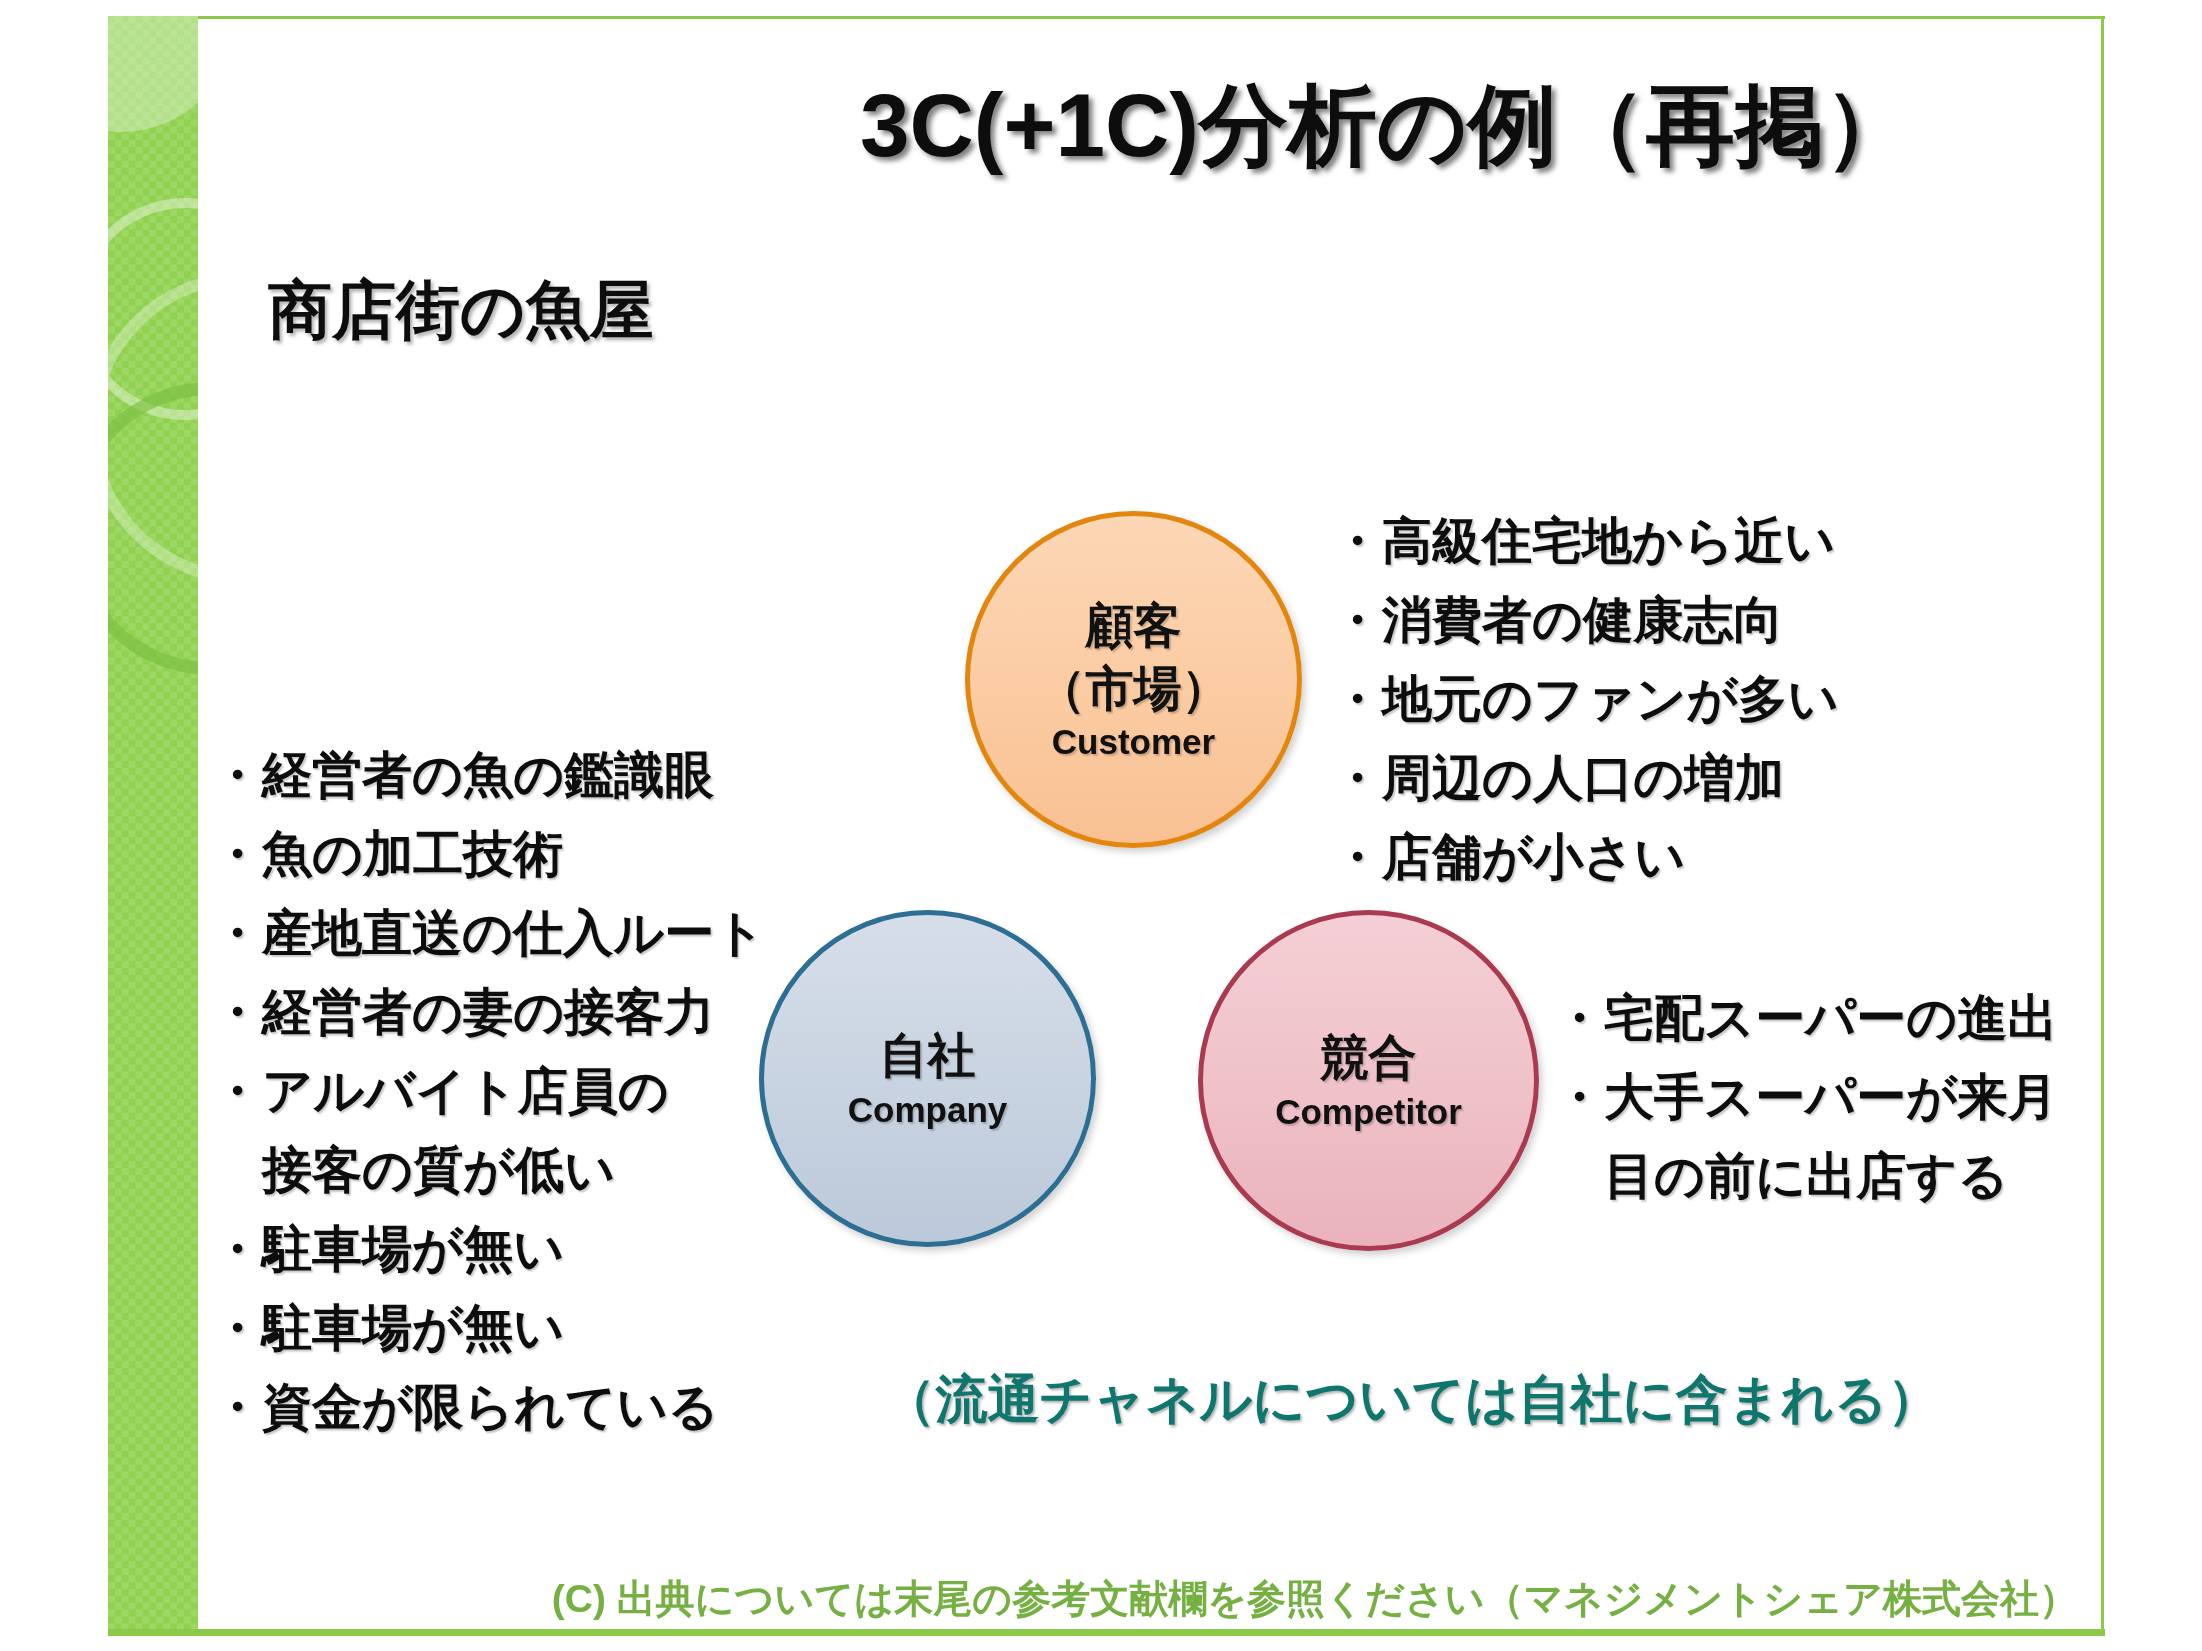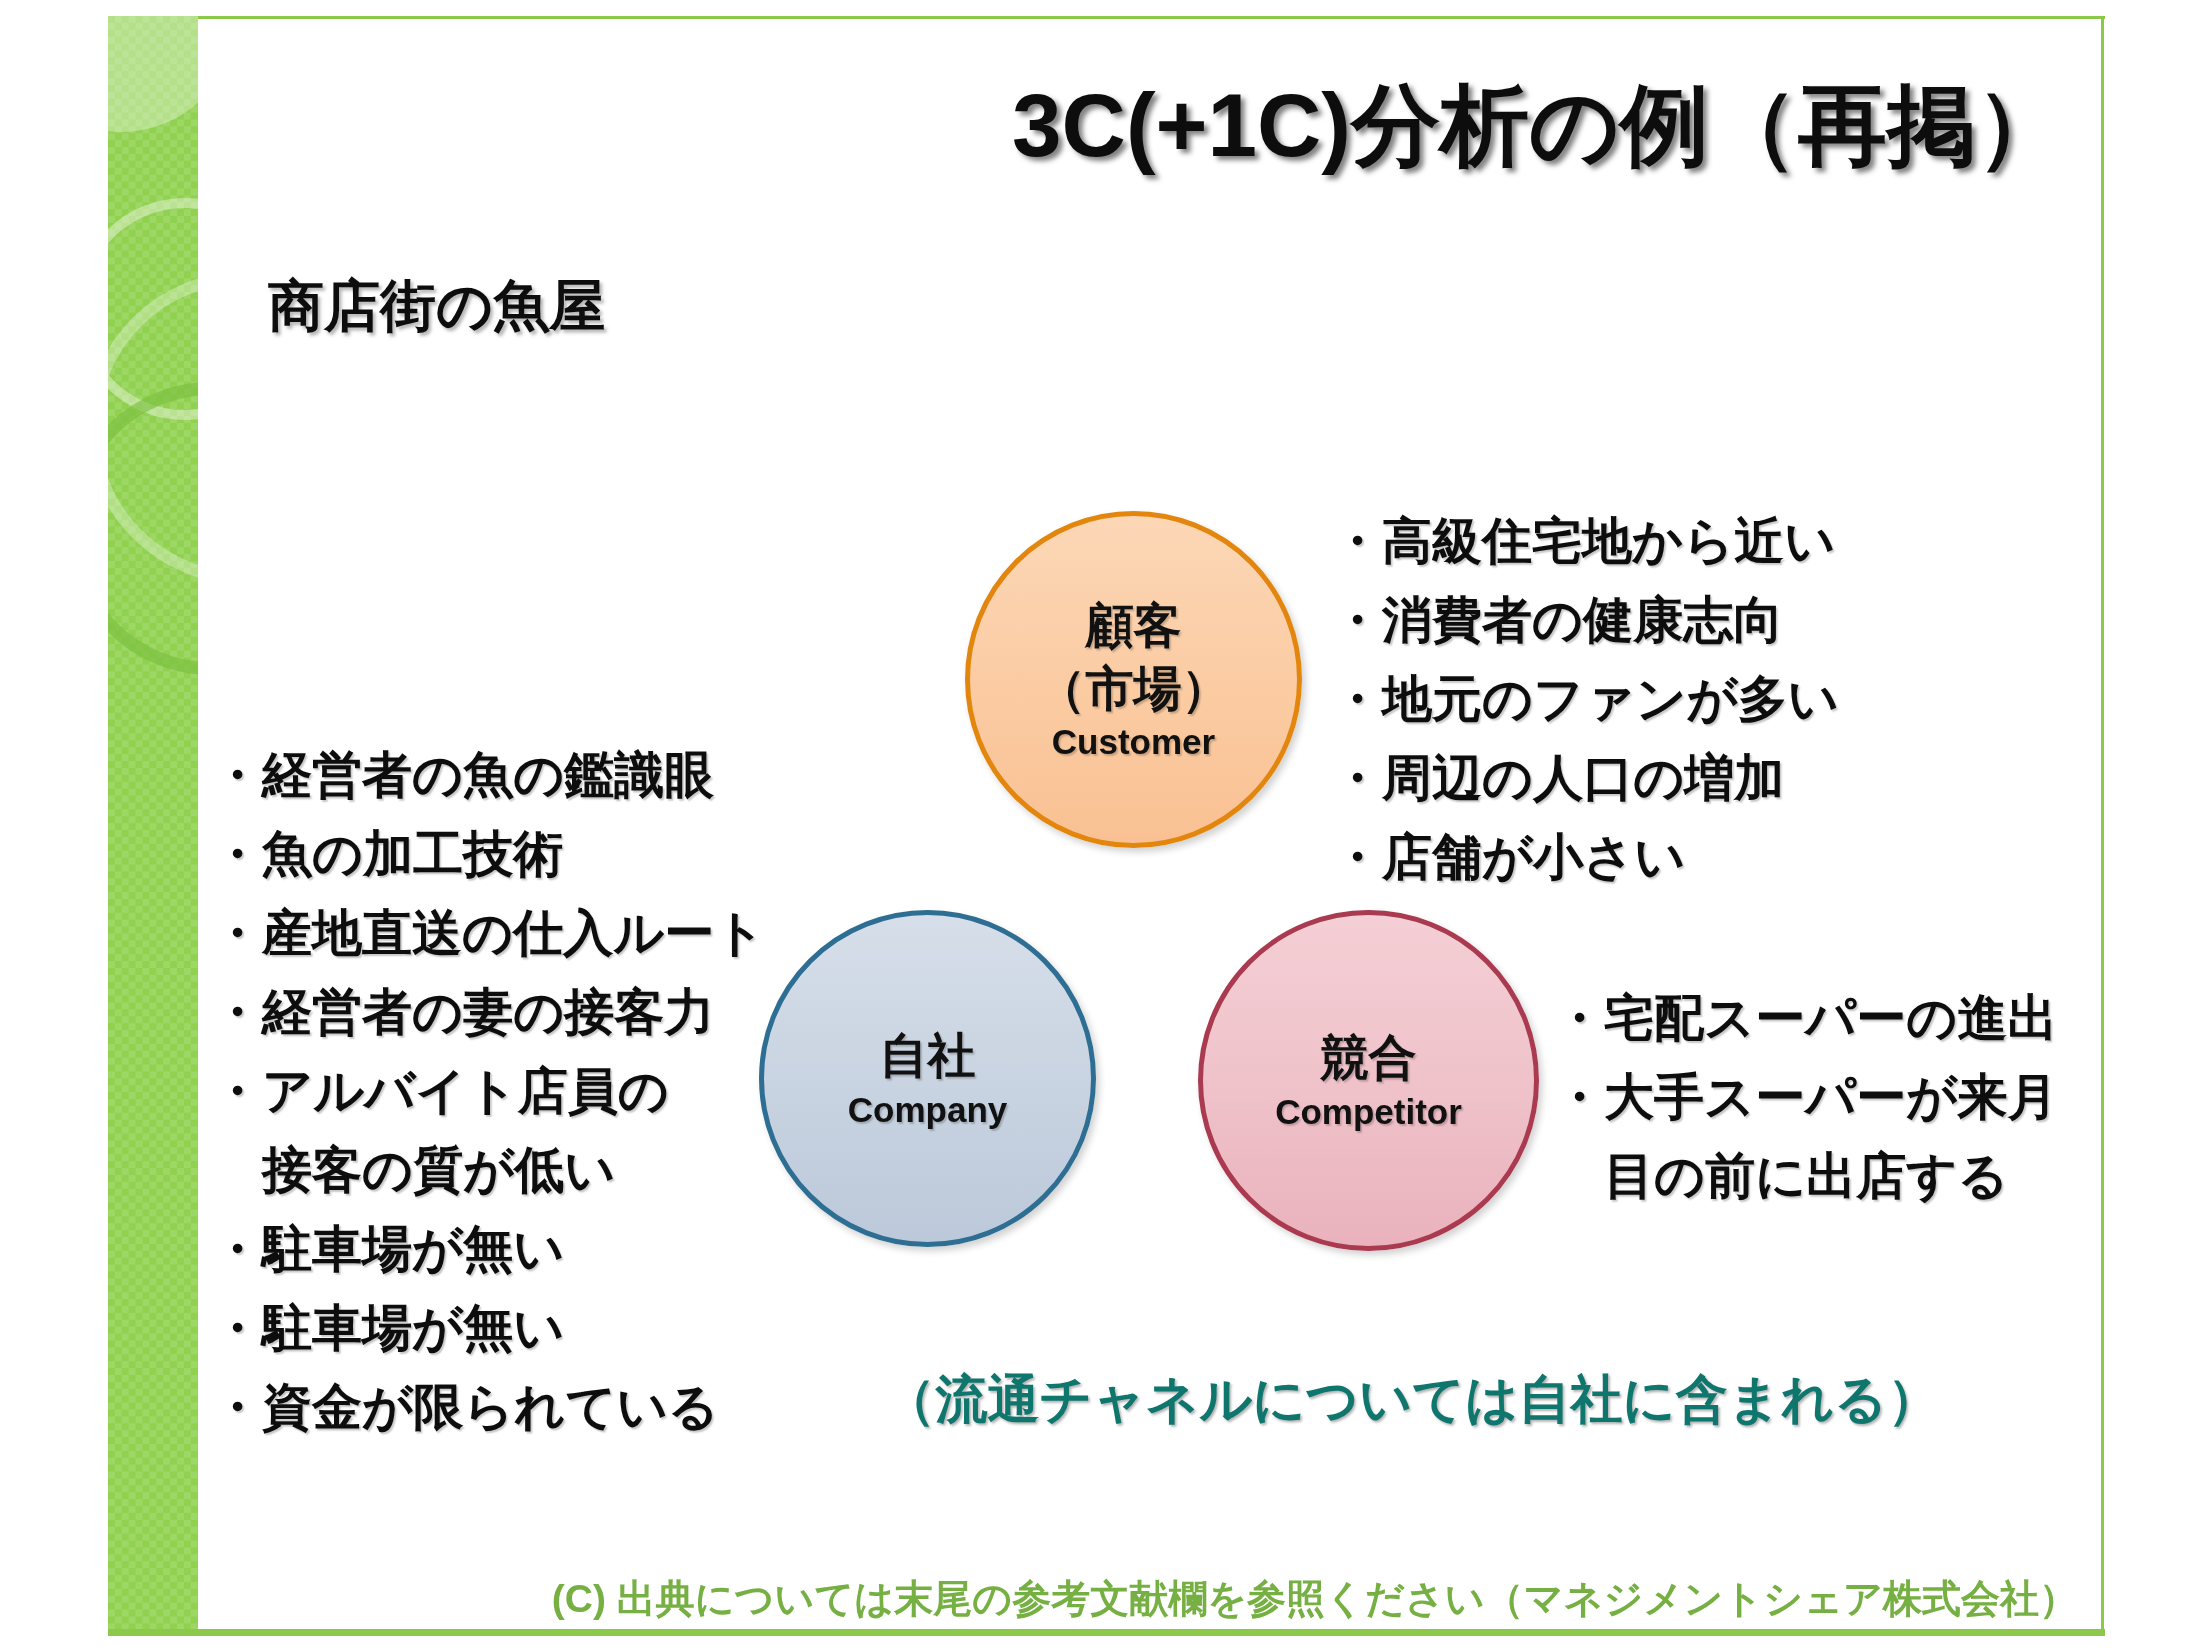--- a/index.html
+++ b/index.html
@@ -28,26 +28,26 @@
     overflow:hidden;
   }
   .deco{position:absolute;border-radius:50%;}
   .d1{left:-103px;top:-116px;width:232px;height:232px;background:rgba(255,255,255,0.32);}
   .d2{left:-34px;top:182px;width:202px;height:202px;border:10.3px solid rgba(255,255,255,0.38);}
   .d3{left:-21.5px;top:256px;width:288px;height:288px;border:12px solid rgba(255,255,255,0.30);}
   .d4{left:-43px;top:366px;width:267px;height:267px;border:13.8px solid rgba(120,190,60,0.60);}
   
   .title{
     position:absolute;left:860px;top:72px;width:1205px;margin:0;
-    font-size:89px;line-height:1.2;text-align:right;letter-spacing:0;
+    font-size:89px;line-height:1.2;letter-spacing:0;
     color:#0d0d0d;text-shadow:4.3px 4.3px 5.2px rgba(90,90,90,0.75);
   }
   .subtitle{
     position:absolute;left:268px;top:272px;margin:0;
-    font-size:56px;line-height:1.2;color:#0d0d0d;
+    font-size:64px;line-height:1.2;color:#0d0d0d;
     text-shadow:2.6px 2.6px 3.4px rgba(120,120,120,0.55);
   }
   
   .circle{
     position:absolute;border-radius:50%;box-sizing:border-box;
     display:flex;flex-direction:column;align-items:center;justify-content:center;
     text-align:center;box-shadow:3.4px 4.3px 7.7px rgba(0,0,0,0.18);
   }
   .circle .jp{font-size:48px;line-height:1.3;color:#111;text-shadow:1.7px 1.7px 1.7px rgba(0,0,0,0.2);}
   .circle .en{font-size:35px;line-height:1.25;color:#111;text-shadow:1.7px 1.7px 1.7px rgba(0,0,0,0.2);}

